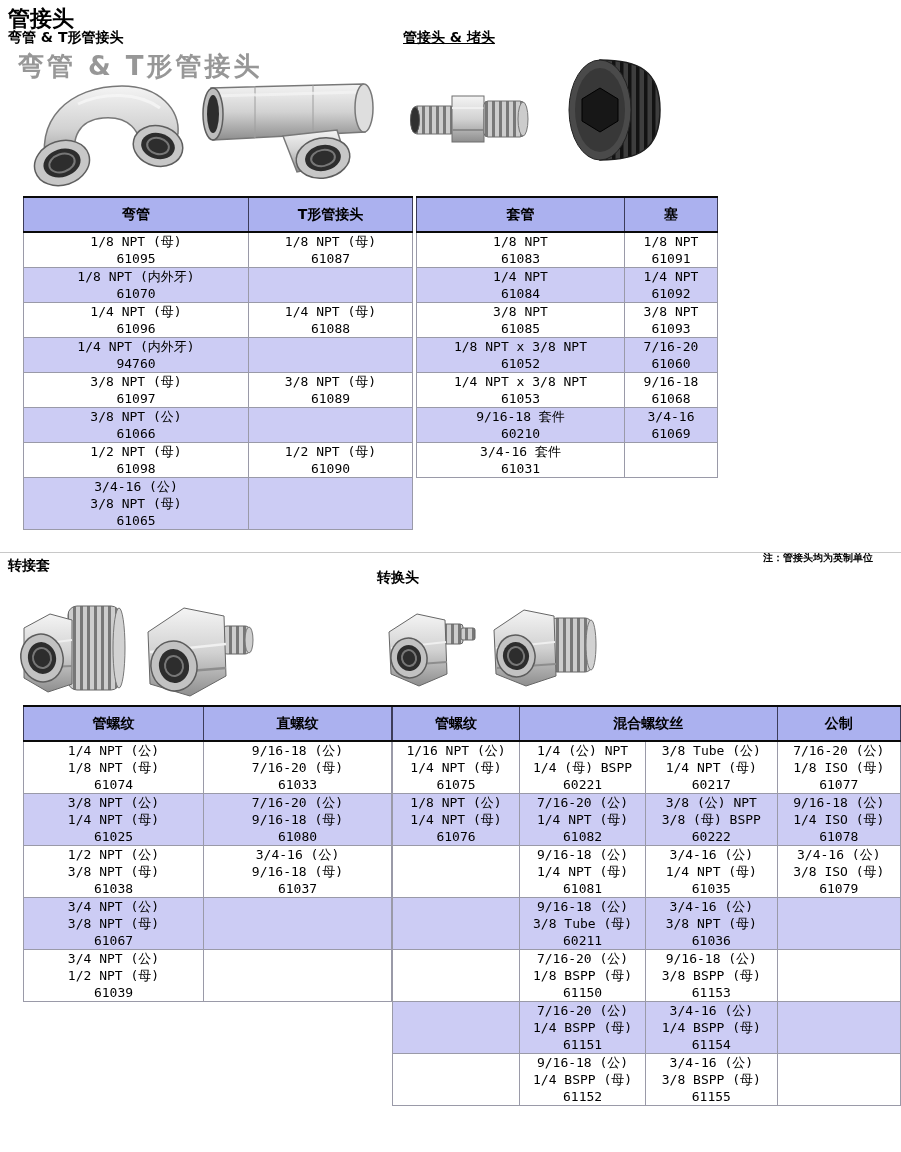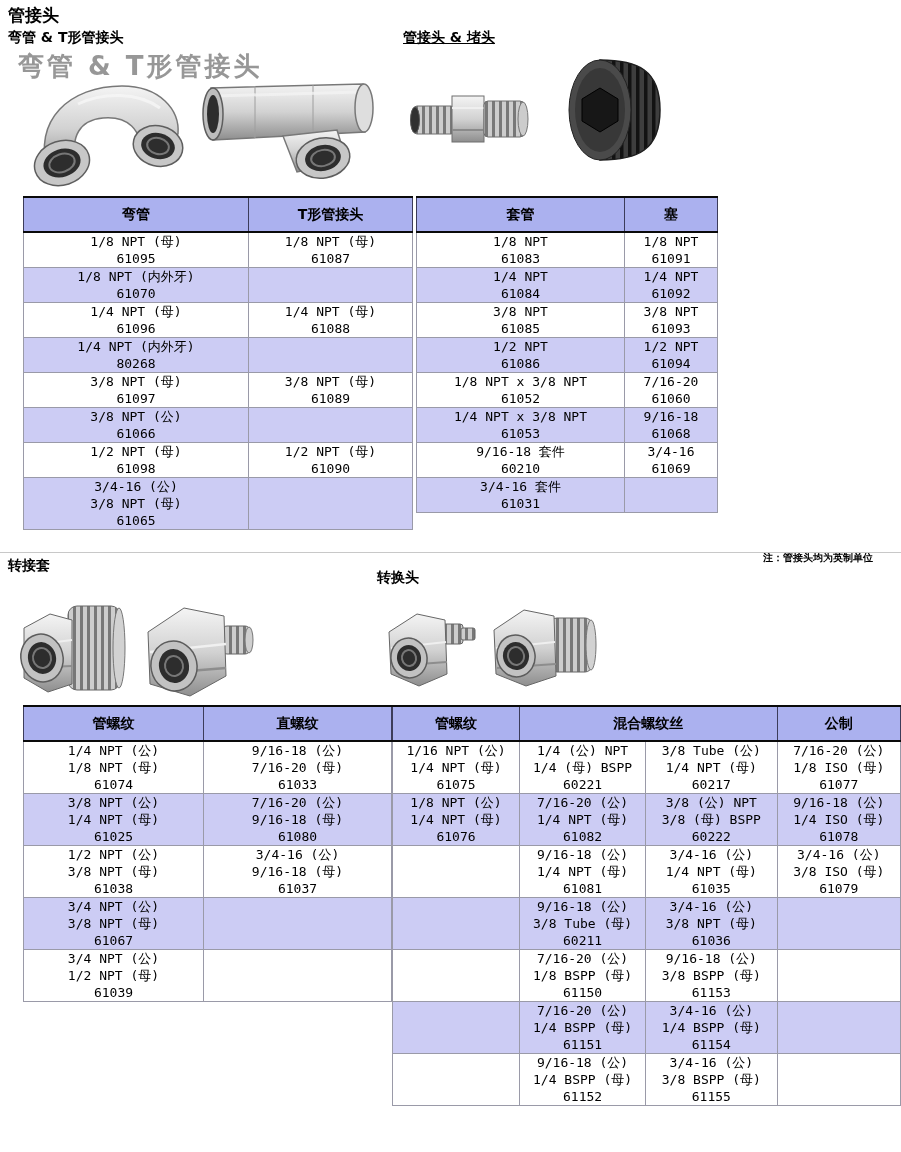--- a/index.html
+++ b/index.html
@@ -2,21 +2,21 @@
 <html style="--header-bg: #abb1ef; --alt-bg: #ccccf4; --watermark: #979797;"><head>
 <meta charset="utf-8">
 <style>
   html,body { margin:0; padding:0; }
   body {
     width:901px; height:1152px; position:relative; background:#ffffff;
     font-family:"DejaVu Sans", sans-serif; color:#000;
     overflow:hidden;
   }
   .abs { position:absolute; }
-  .h-title { font-size:17px; font-weight:bold; }
+  .h-title { font-size:22px; font-weight:bold; }
   .h-sub   { font-size:14px; font-weight:bold; }
   .watermark {
     font-size:26px; font-weight:bold; color:var(--watermark,#979797);
     letter-spacing:3px; white-space:nowrap;
   }
   .note { font-size:10px; font-weight:bold;margin-top:24px; }
   .divider { height:1px; background:#c8c8c8; width:901px; left:0; }
 
   .tbl table { border-collapse:collapse; table-layout:fixed; border:1px solid #6e6e7e;margin-left:16px; }
   .tbl th {
@@ -144,21 +144,21 @@
             <div>61096</div>
           </td>
           <td>
             <div>1/4 NPT (母)</div>
             <div>61088</div>
           </td>
         </tr>
         <tr>
           <td>
             <div>1/4 NPT (内外牙)</div>
-            <div>80268</div>
+            <div>94760</div>
           </td>
           <td></td>
         </tr>
         <tr>
           <td>
             <div>3/8 NPT (母)</div>
             <div>61097</div>
           </td>
           <td>
             <div>3/8 NPT (母)</div>
@@ -227,30 +227,20 @@
           </td>
         </tr>
         <tr>
           <td>
             <div>3/8 NPT</div>
             <div>61085</div>
           </td>
           <td>
             <div>3/8 NPT</div>
             <div>61093</div>
-          </td>
-        </tr>
-        <tr>
-          <td>
-            <div>1/2 NPT</div>
-            <div>61086</div>
-          </td>
-          <td>
-            <div>1/2 NPT</div>
-            <div>61094</div>
           </td>
         </tr>
         <tr>
           <td>
             <div>1/8 NPT x 3/8 NPT</div>
             <div>61052</div>
           </td>
           <td>
             <div>7/16-20</div>
             <div>61060</div>

